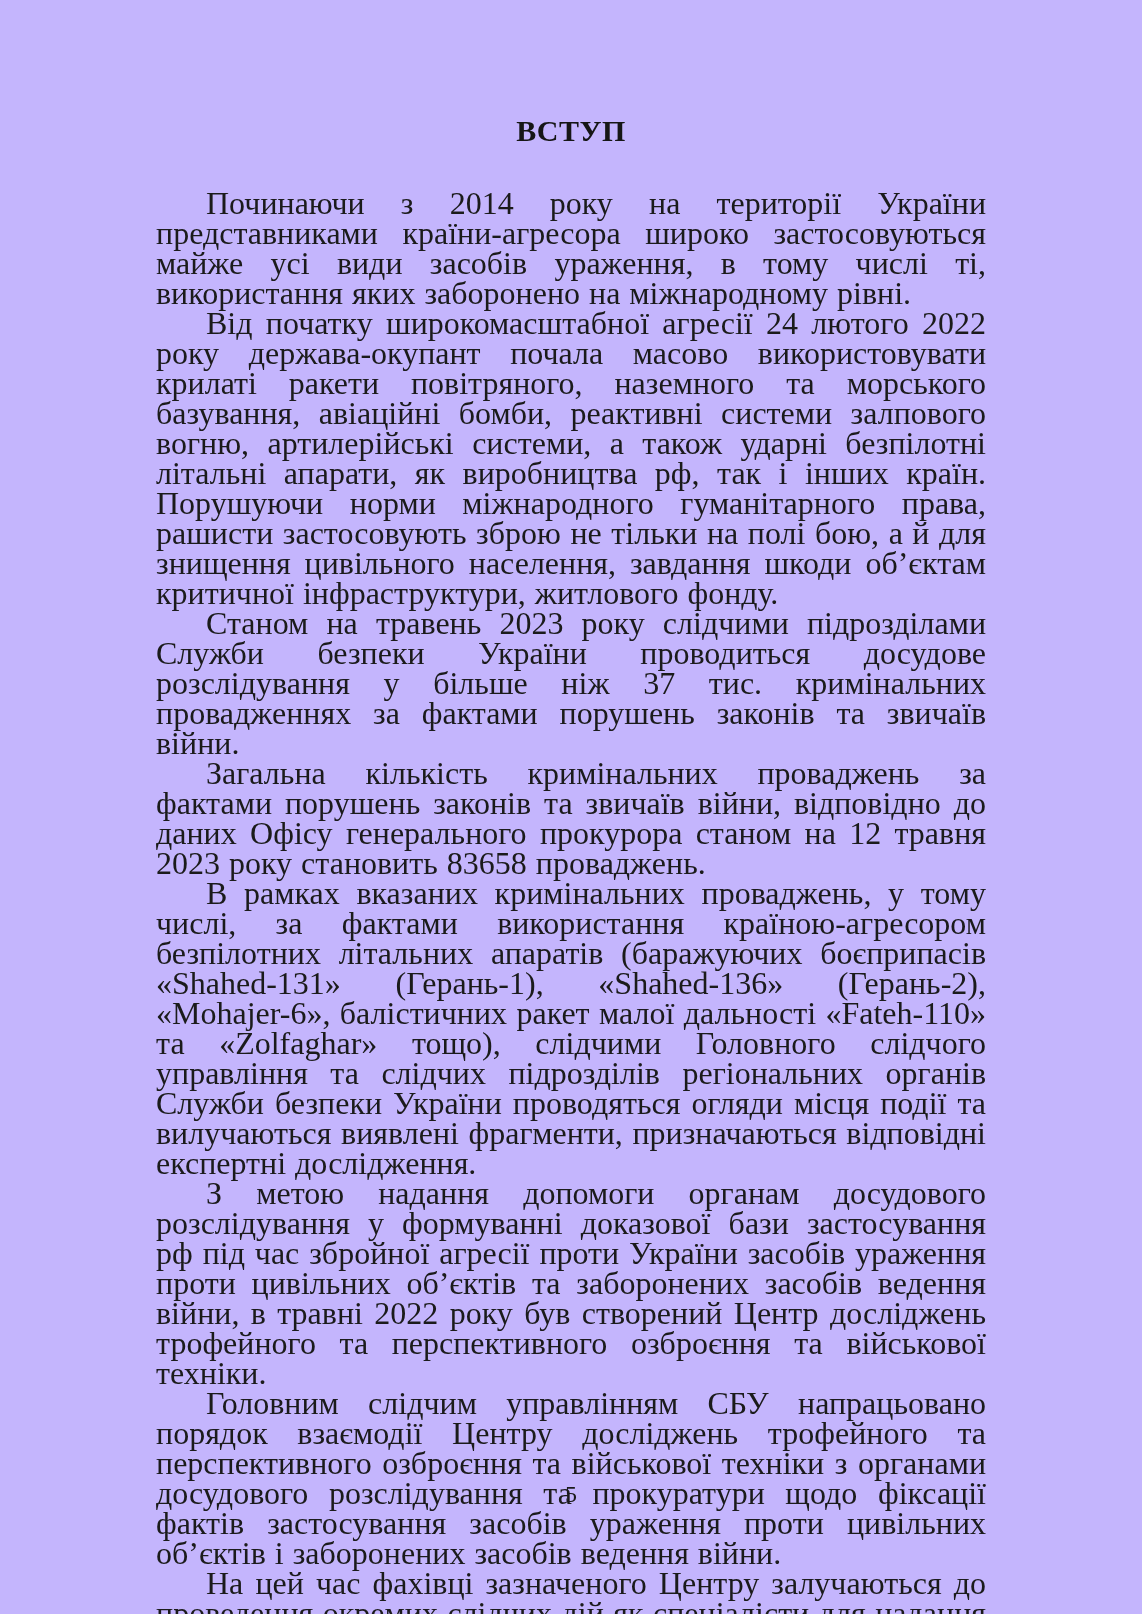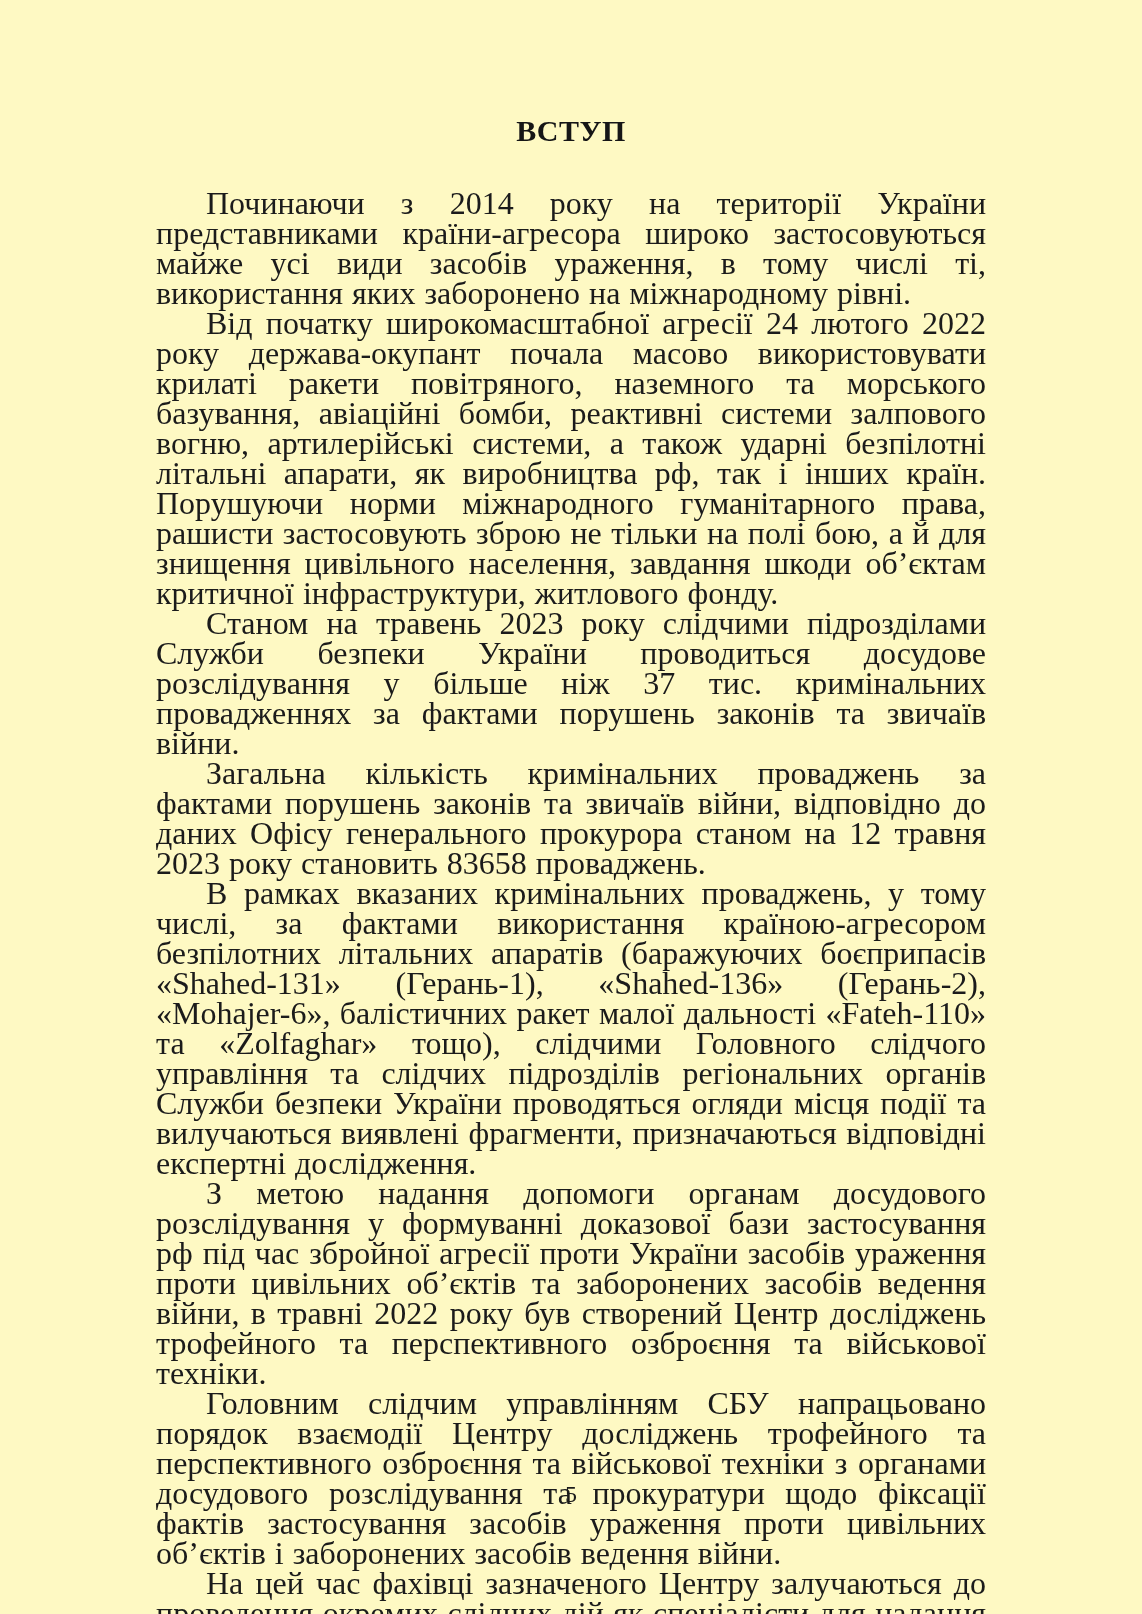--- a/index.html
+++ b/index.html
@@ -7,21 +7,21 @@
   body {
     width: 1142px;
     height: 1614px;
     background: #ffffff;
     position: relative;
     overflow: hidden;
   }
   .page {
     position: absolute;
     inset: 0;
-    background: #fef9c3;
+    background: #c4b5fd;
     color: #1b1b1b;
     font-family: "Liberation Serif", serif;
   }
   .page-title {
     margin: 0;
     padding-top: 114px;
     text-align: center;
     font-size: 30px;
     line-height: 34px;
     font-weight: bold;

